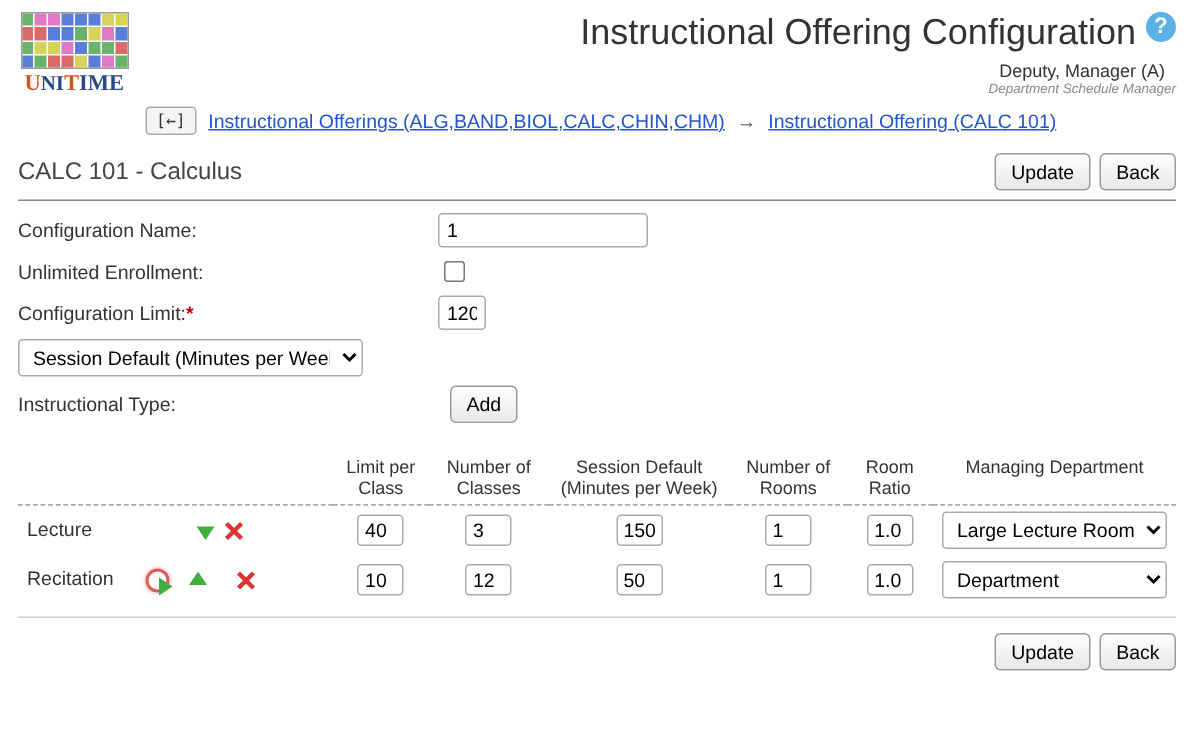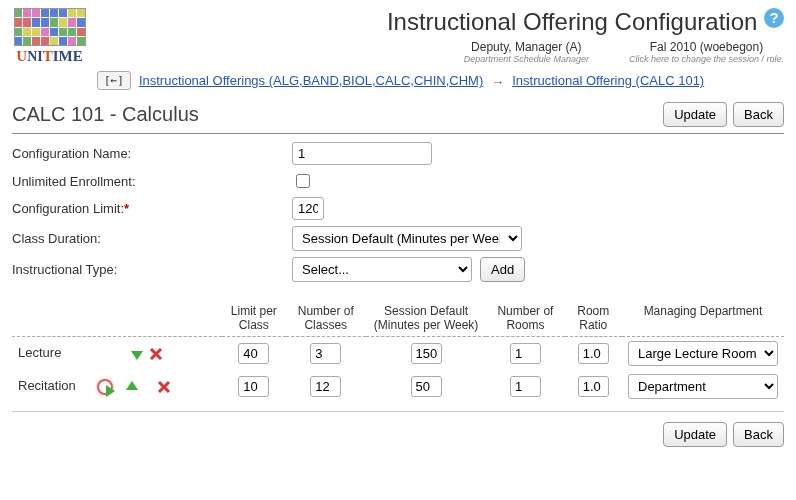--- a/index.html
+++ b/index.html
@@ -25,21 +25,21 @@
   .user-block { display:flex; justify-content:flex-end; gap:40px; margin-top:4px; }
   .user-col { text-align:center; }
   .user-main { font-size:12px; color:#333; }
   .user-sub { font-size:9px; color:#888; font-style:italic; }
   .bc-row { margin-top:6px; display:flex; align-items:center; gap:8px; padding-left:85px; }
   .bc-back { border:1px solid #aaa; border-radius:3px; background:#f4f4f4; padding:2px 6px; font-family:monospace; font-size:11px; }
   .bc-link { color:#2255cc; text-decoration:underline; }
   .bc-sep { color:#555; }
   hr.sep { border:none; border-top:1px solid #ccc; margin:8px 0; }
   .heading-row { display:flex; justify-content:space-between; align-items:center; border-bottom:1px solid #888; padding-bottom:6px; margin-bottom:8px;}
-  .heading { font-size:20px; color:#444; font-weight:normal; margin:0; }
+  .heading { font-size:16px; color:#444; font-weight:normal; margin:0; }
   .btn { border:1px solid #999; background:linear-gradient(#fefefe,#e8e8e8); border-radius:4px; padding:4px 10px; font-size:13px; cursor:pointer; }
   .btn-row { display:flex; gap:6px; }
   .form-row { display:flex; align-items:center; margin:6px 0; }
   .form-row .lbl { width:280px; }
   .req { color:#c00; font-weight:bold; }
   input.txt { border:1px solid #aaa; border-radius:3px; padding:3px 5px; font-size:13px; }
   input.wshort { width:32px; }
   input.wmed { width:140px; }
   select.sel { border:1px solid #aaa; border-radius:3px; padding:3px 5px; font-size:13px; background:#fff; }
   .tbl-wrap { margin-top:18px; }
@@ -99,24 +99,20 @@
   <div class="top-right">
     <h1 class="page-title">
       <span>Instructional Offering Configuration</span>
       <span class="help-icon">?</span>
     </h1>
     <div class="user-block">
       <div class="user-col">
         <div class="user-main">Deputy, Manager (A)</div>
         <div class="user-sub">Department Schedule Manager</div>
       </div>
-      <div class="user-col">
-        <div class="user-main">Fal 2010 (woebegon)</div>
-        <div class="user-sub">Click here to change the session / role.</div>
-      </div>
     </div>
   </div>
 </div>
 
 <div class="bc-row">
   <span class="bc-back">[←]</span>
   <a href="#" class="bc-link">Instructional Offerings (ALG,BAND,BIOL,CALC,CHIN,CHM)</a>
   <span class="bc-sep">→</span>
   <a href="#" class="bc-link">Instructional Offering (CALC 101)</a>
 </div>
@@ -137,30 +133,26 @@
 </div>
 <div class="form-row">
   <span class="lbl">Unlimited Enrollment:</span>
   <input type="checkbox" class="placeholder-check" style="">
 </div>
 <div class="form-row">
   <span class="lbl"><span>Configuration Limit:</span><span class="req">*</span></span>
   <input class="txt wshort" value="120" style="">
 </div>
 <div class="form-row">
-  <span class="lbl">Class Duration:</span>
   <select class="sel" style="width:230px">
     <option>Session Default (Minutes per Week)</option>
   </select>
 </div>
 <div class="form-row">
   <span class="lbl">Instructional Type:</span>
-  <select class="sel" style="width:180px">
-    <option>Select...</option>
-  </select>
   <span style="width:8px"></span>
   <button class="btn">Add</button>
 </div>
 
 <div class="tbl-wrap">
   <table class="grid">
     <thead>
       <tr>
         <th class="row-label" style="width:210px"></th>
         <th><span>Limit per Class</span></th>

